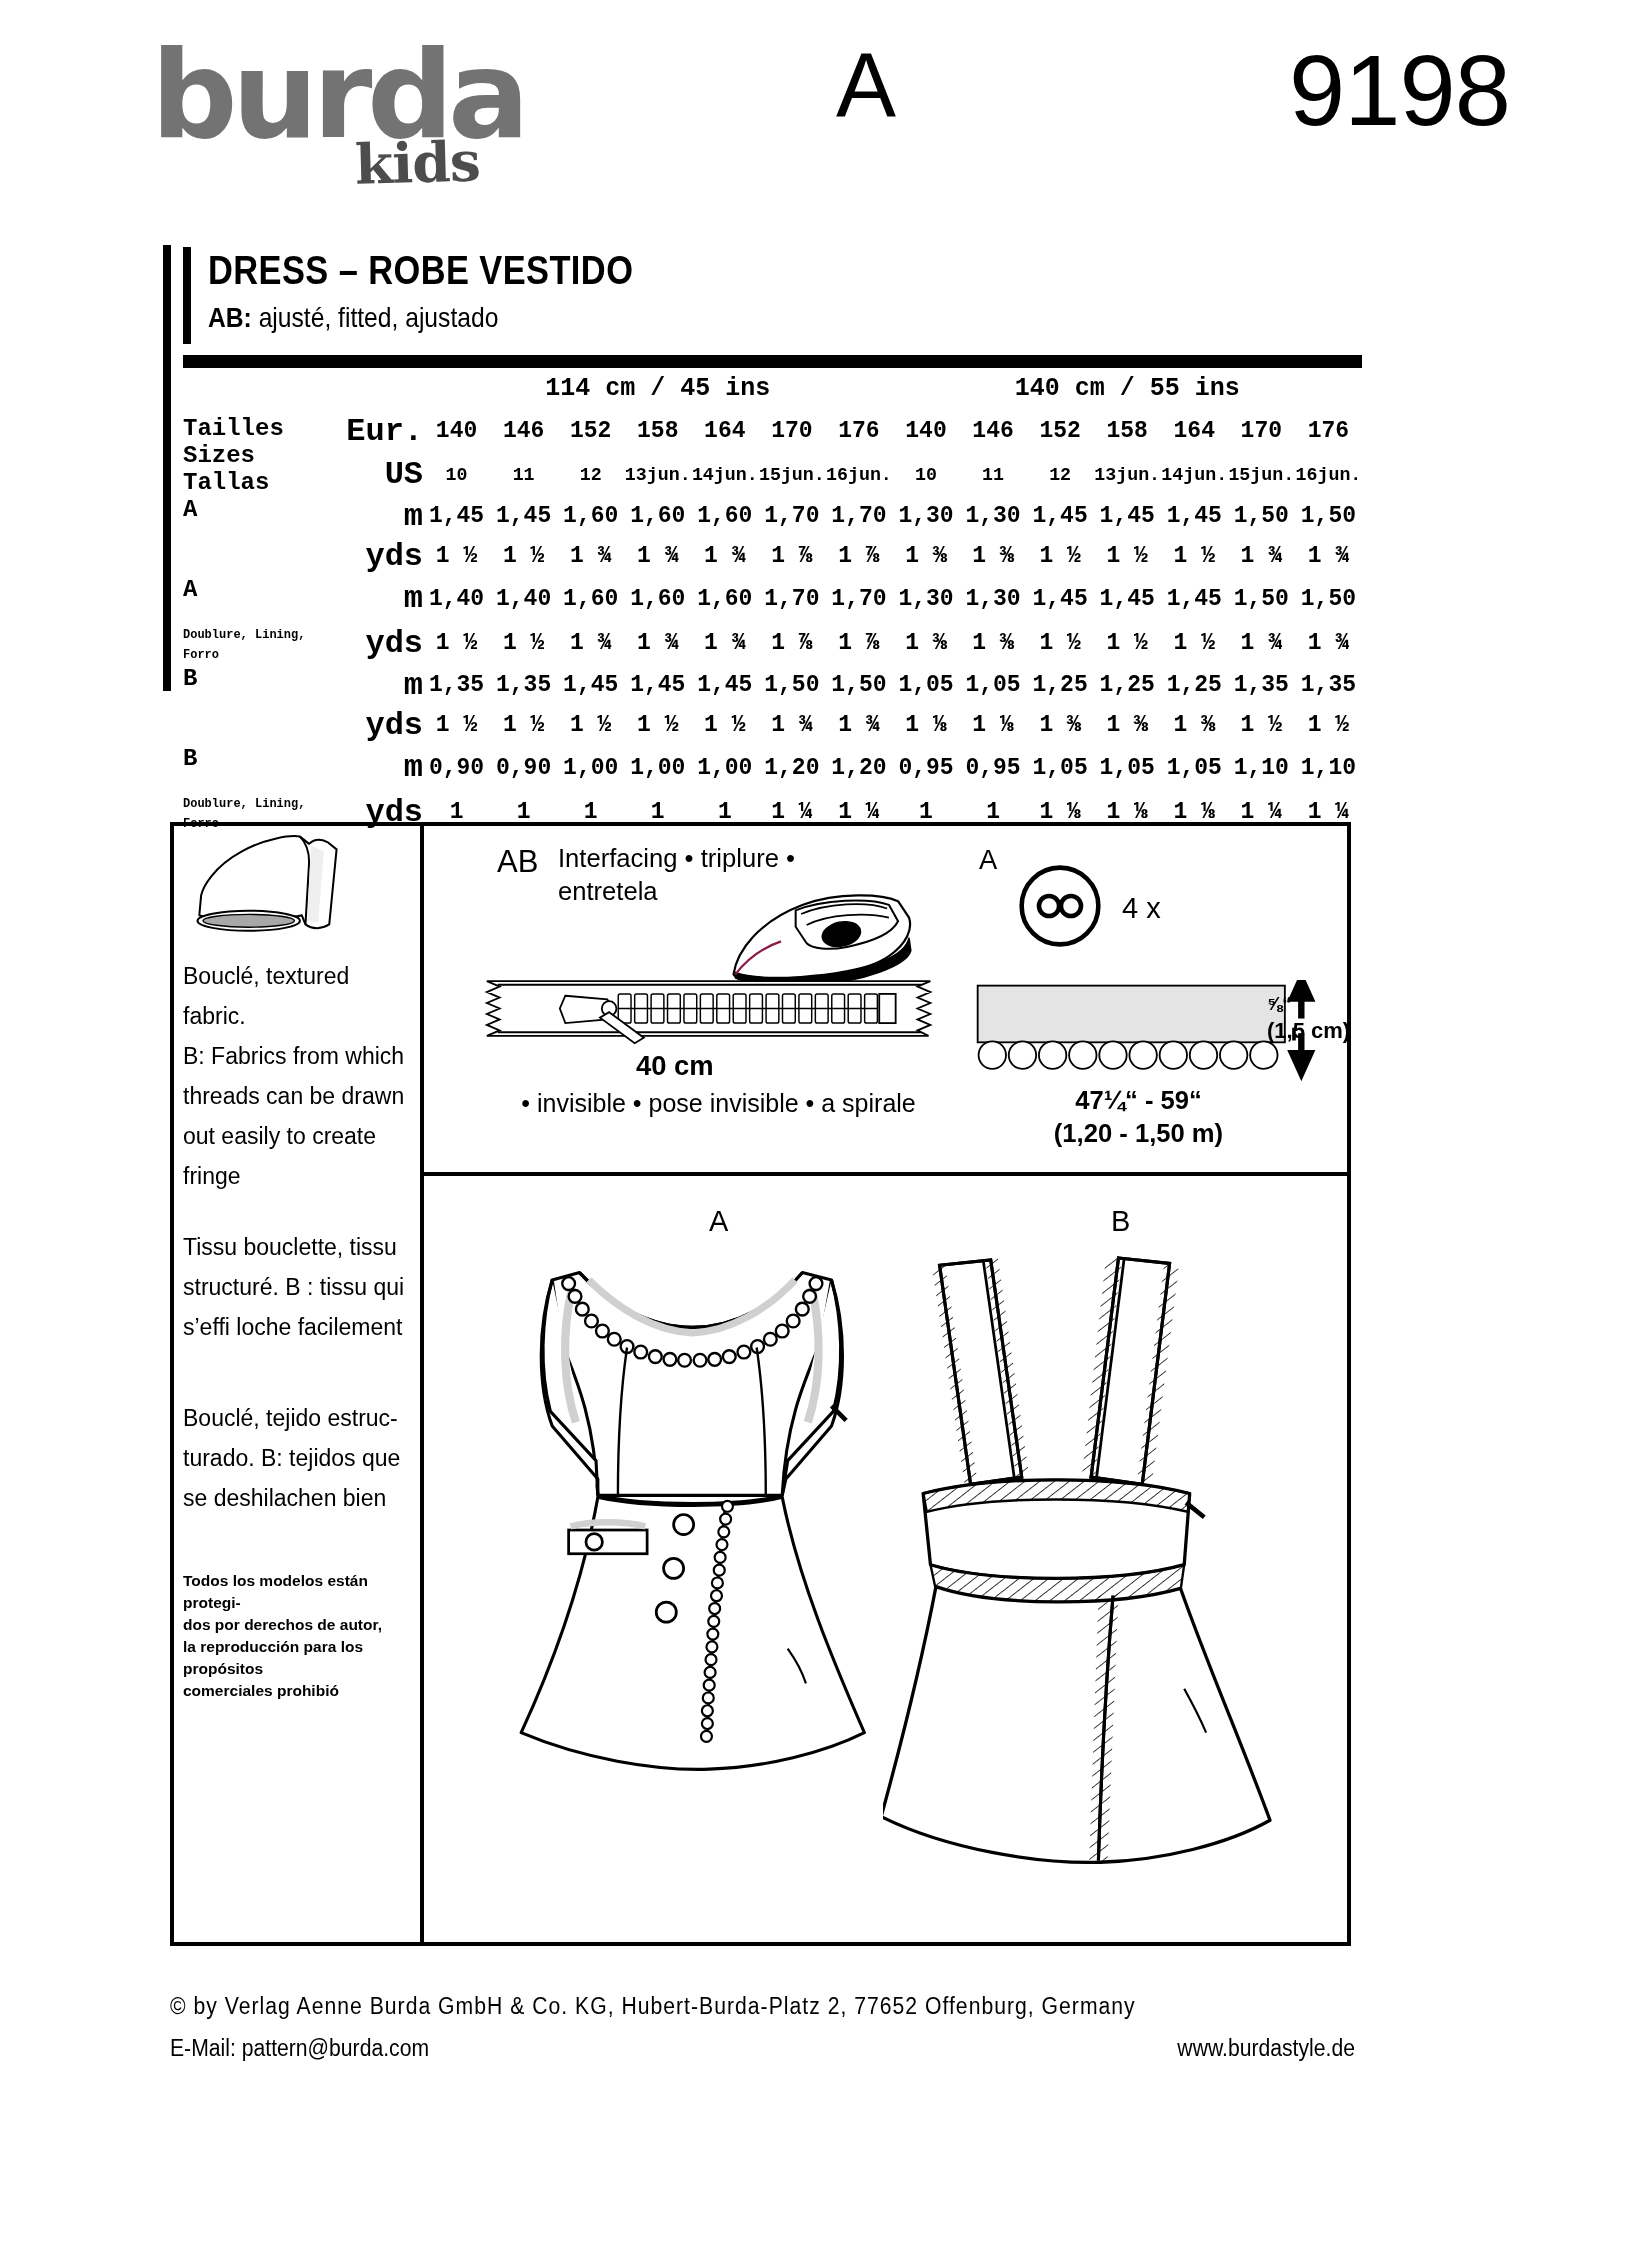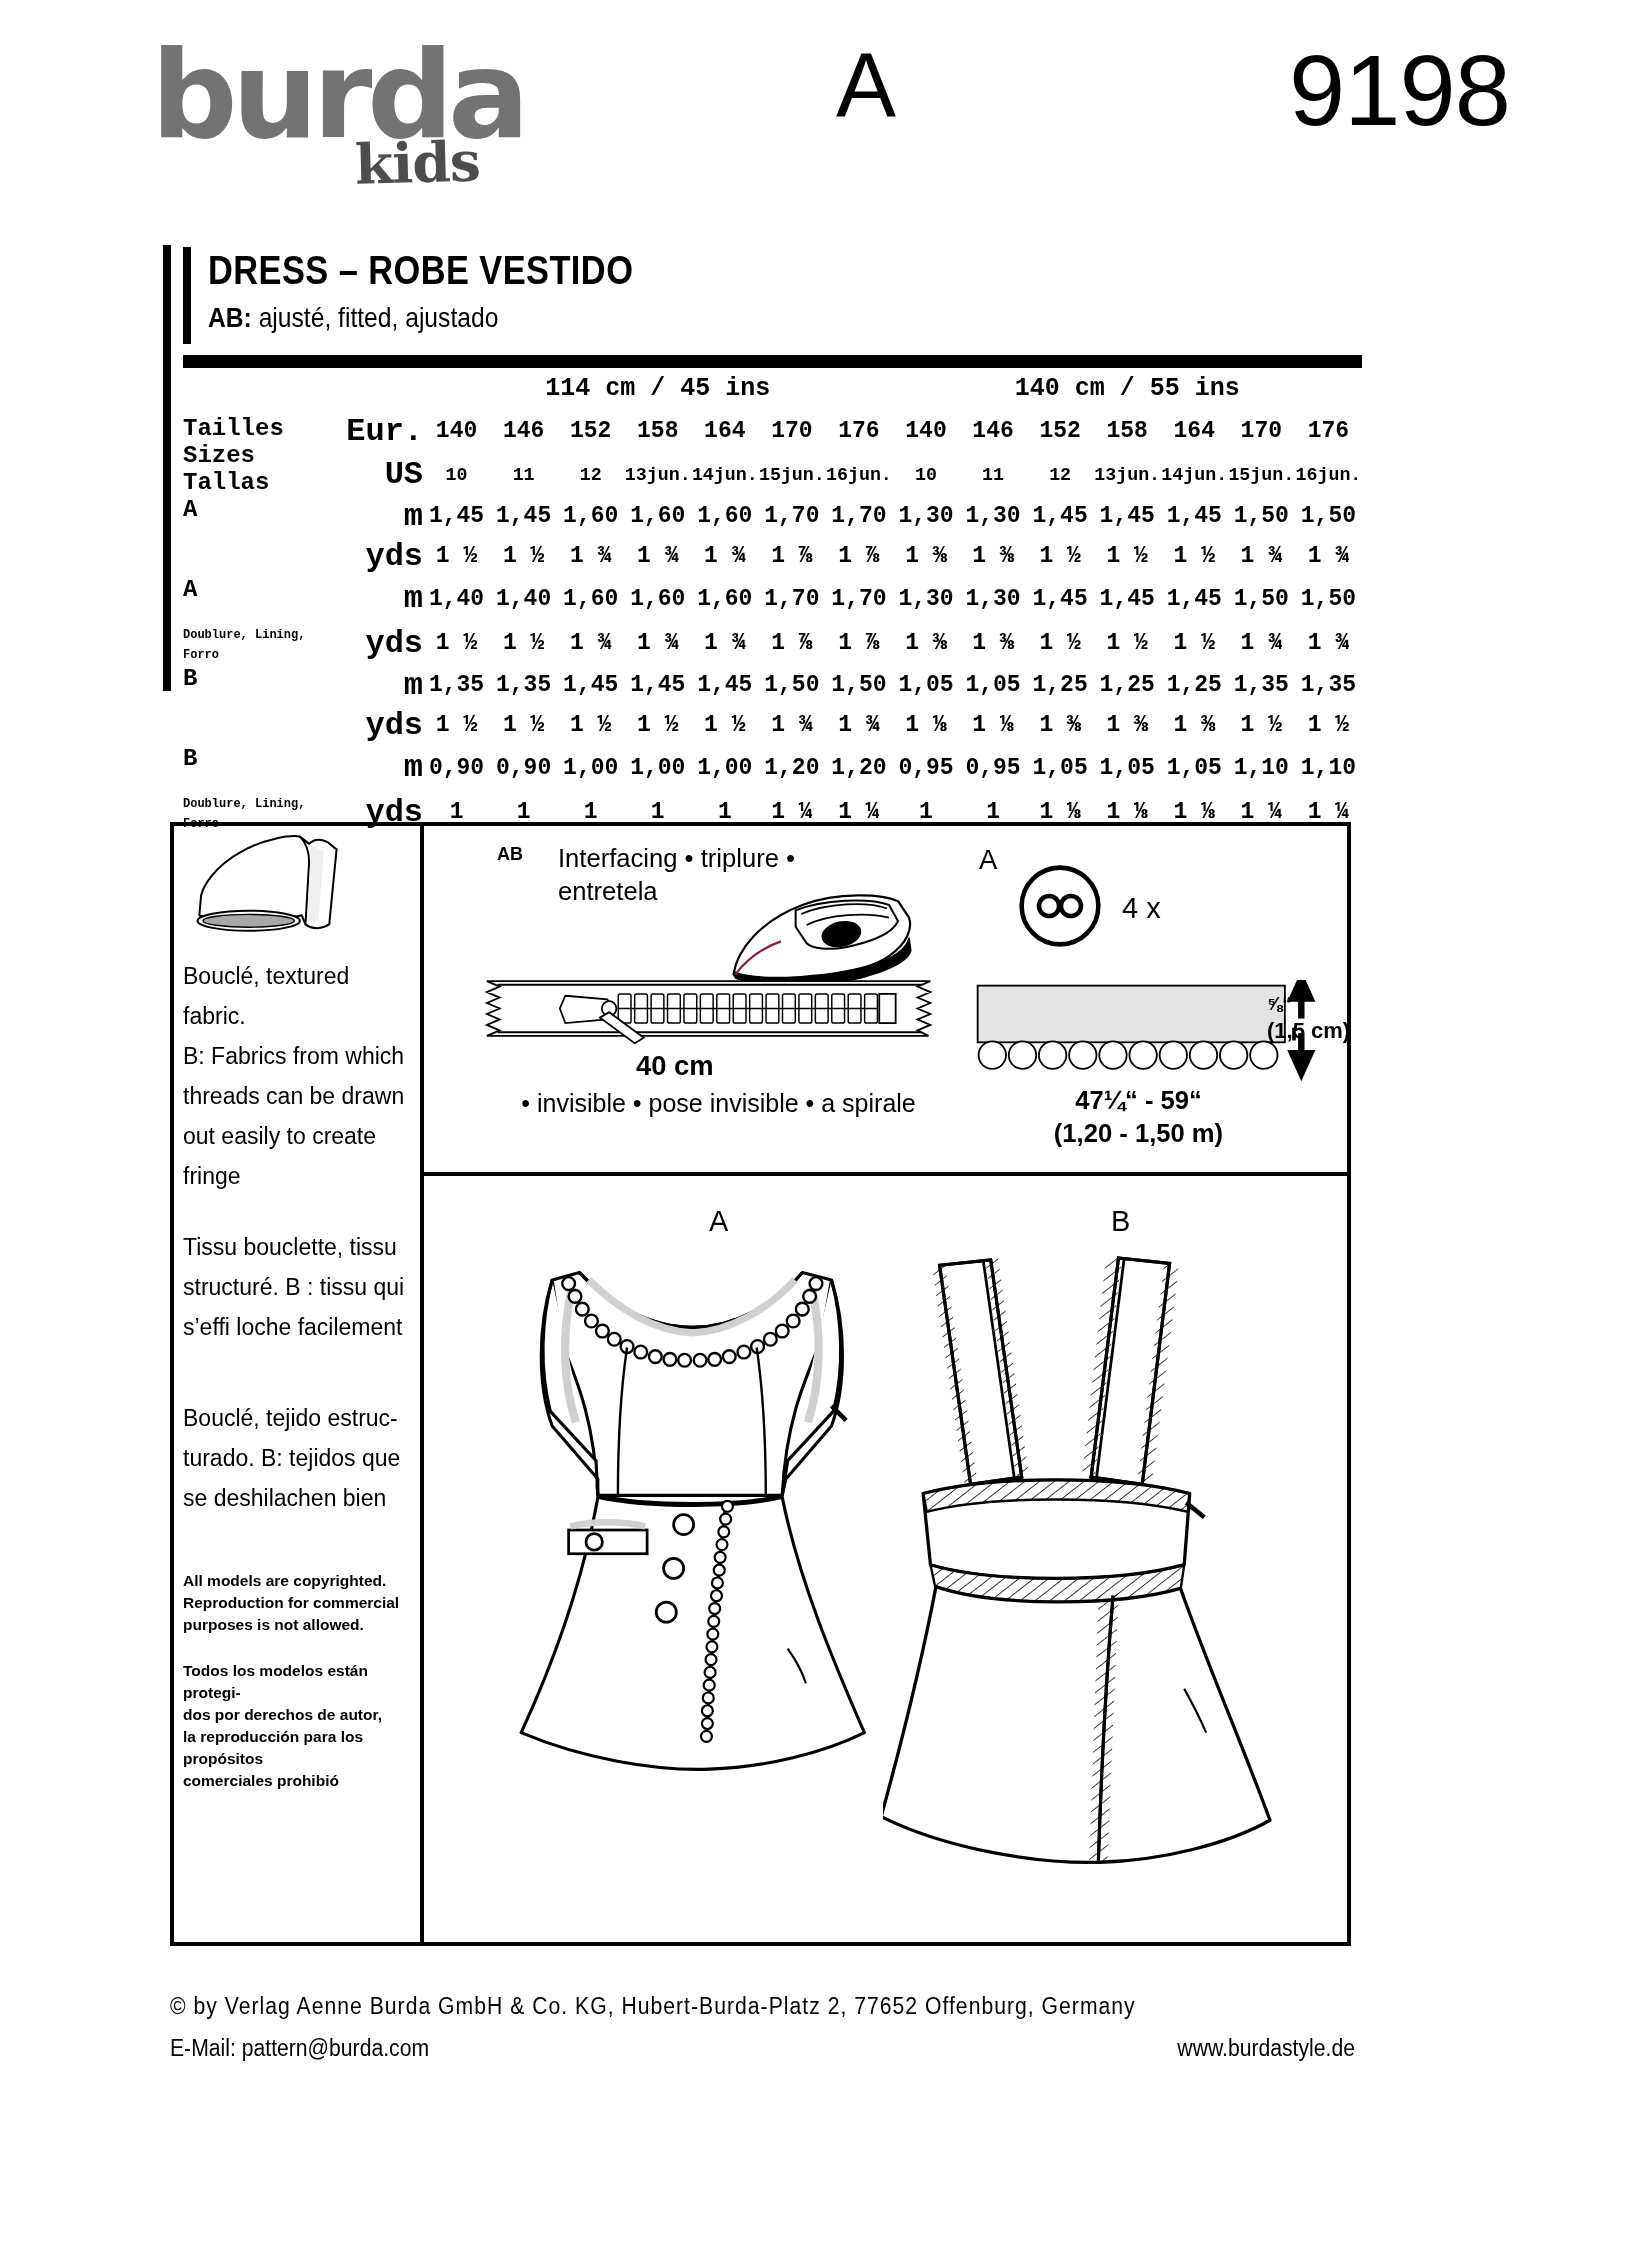--- a/index.html
+++ b/index.html
@@ -121,21 +121,21 @@
   }
   .copyblock p{margin:0 0 24px 0;}
 
   
   .bolt{position:absolute;left:192px;top:831px;width:183px;height:110px;}
 
   
   .notions{position:absolute;left:426px;top:826px;width:923px;height:344px;}
   .ab-tag{
     position:absolute;left:71px;top:18.3px;
-    font-size:18px;font-weight:700;
+    font-size:31px;font-weight:400;
     font-family:"Liberation Sans",sans-serif;
   }
   .interf-text{
     position:absolute;left:132px;top:16.4px;width:292px;
     font-size:25.6px;line-height:33px;
     font-family:"Liberation Sans",sans-serif;
   }
   .iron{position:absolute;left:302px;top:64px;width:192px;height:101px;}
   .zipper{position:absolute;left:55px;top:146px;width:457px;height:73px;}
   .ziplen{
@@ -463,23 +463,20 @@
 fringe</div>
     <div class="fabtext" style="white-space:pre-line;margin-top:31px">Tissu bouclette, tissu
 structuré. B : tissu qui
 s’effi loche facilement</div>
     <div class="fabtext" style="white-space:pre-line;margin-top:51px">Bouclé, tejido estruc-
 turado. B: tejidos que
 se deshilachen bien</div>
   </div>
 
   <div class="copyblock">
-    <p style="white-space:pre-line">All models are copyrighted.
-Reproduction for commercial
-purposes is not allowed.</p>
     <p style="white-space:pre-line">Todos los modelos están protegi-
 dos por derechos de autor,
 la reproducción para los propósitos
 comerciales prohibió</p>
   </div>
 
   <div class="notions">
 
     <div class="ab-tag">AB</div>
     <div class="interf-text" style="white-space:pre-line">Interfacing • triplure •

